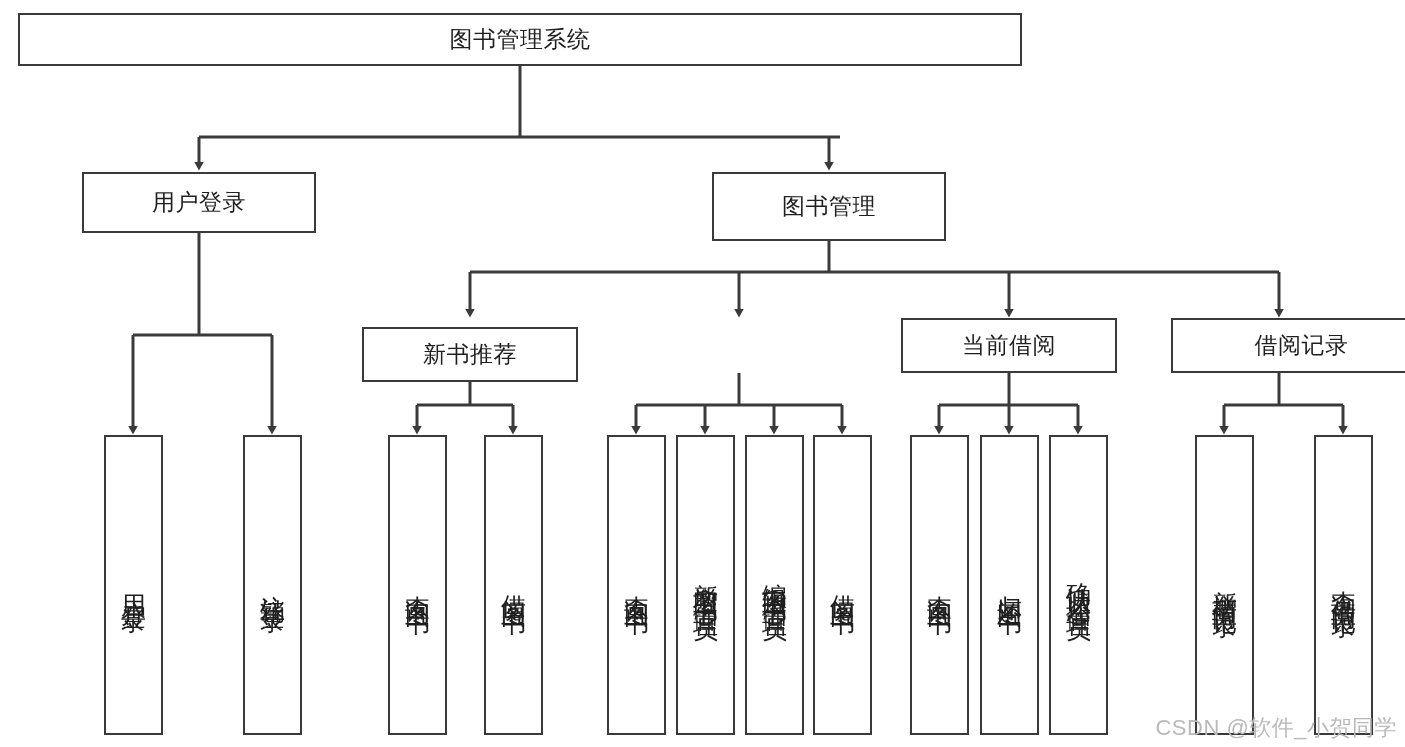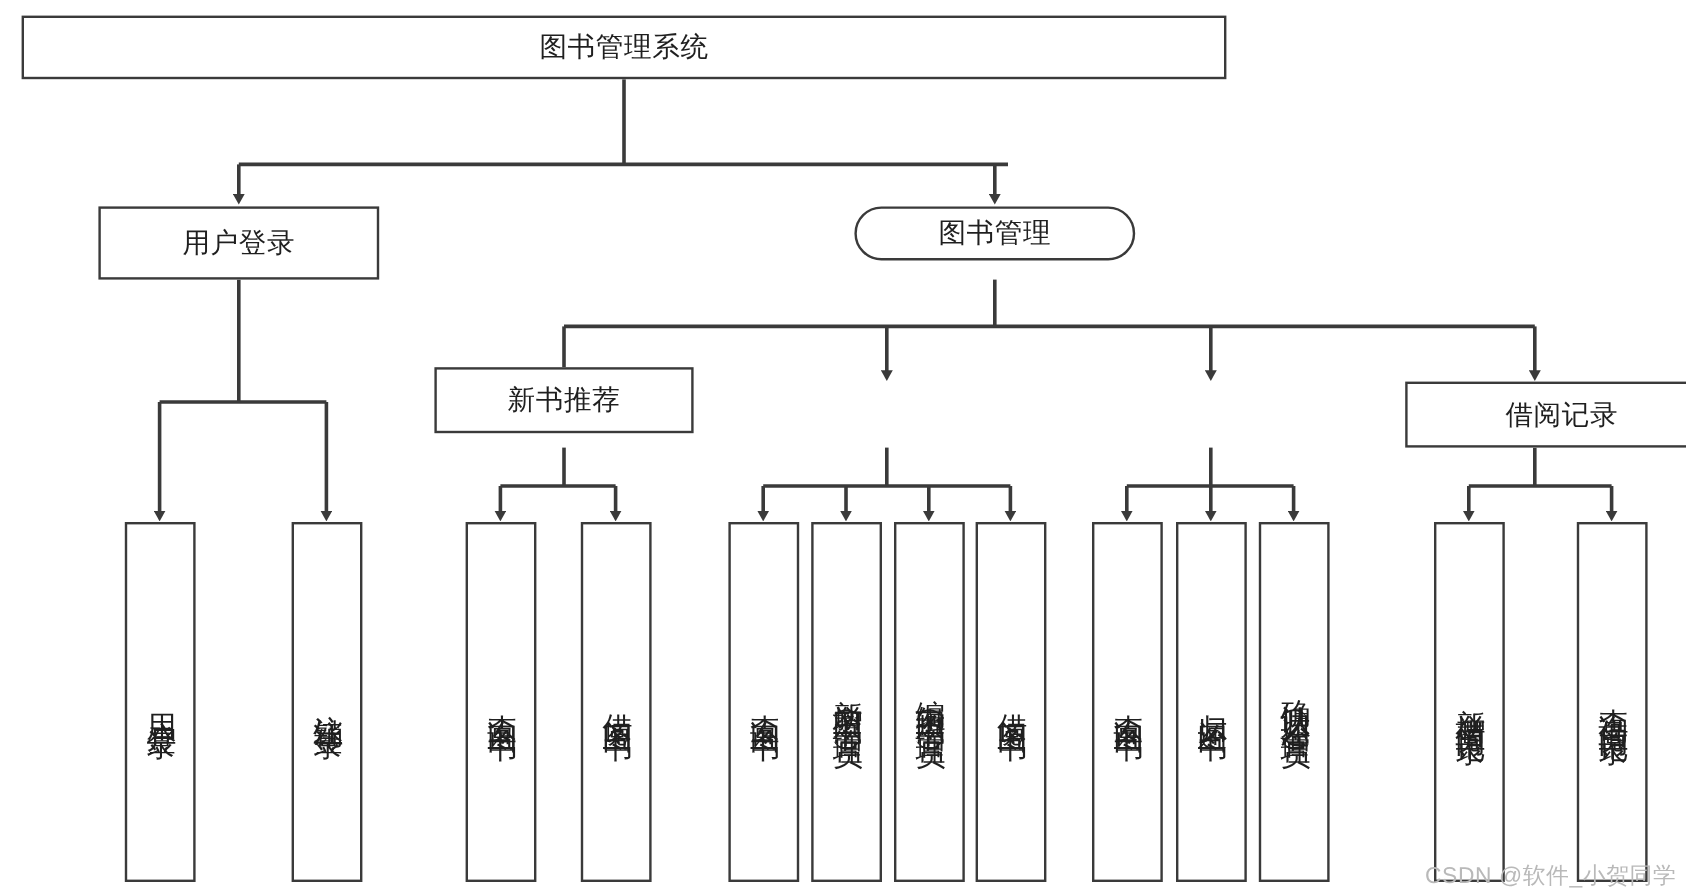--- a/index.html
+++ b/index.html
@@ -54,21 +54,21 @@
     font-size: 25px;
     line-height: 1.0;
     letter-spacing: 5px;
     white-space: nowrap;
     text-align: center;
   }
   .watermark {
     position: absolute;
     right: 8px;
     bottom: 4px;
-    font-size: 19px;
+    font-size: 22px;
     color: #b9b9b9;
     white-space: nowrap;
     letter-spacing: 0.5px;
   }
 </style>
 </head>
 <body>
 
 <div id="page">
 
@@ -122,26 +122,29 @@
     </g>
   </svg>
 
   <div class="node root horizontal" style="left:18px; top:13px; width:1004px; height:53px;">
     <span class="node-label">图书管理系统</span>
   </div>
 
   <div class="node horizontal" style="left:82px; top:172px; width:234px; height:61px;">
     <span class="node-label">用户登录</span>
   </div>
-  <div class="node horizontal" style="left:712px; top:172px; width:234px; height:45px;border-radius:24px;">
+  <div class="node horizontal" style="left:712px; top:172px; width:234px; height:69px;">
     <span class="node-label">图书管理</span>
   </div>
 
-  <div class="node horizontal" style="left:362px; top:306px; width:216px; height:55px;">
+  <div class="node horizontal" style="left:362px; top:327px; width:216px; height:55px;">
     <span class="node-label">新书推荐</span>
+  </div>
+  <div class="node horizontal" style="left:901px; top:318px; width:216px; height:55px;">
+    <span class="node-label">当前借阅</span>
   </div>
   <div class="node horizontal" style="left:1171px; top:318px; width:261px; height:55px;">
     <span class="node-label">借阅记录</span>
   </div>
 
   <div class="node vertical" style="left:104px; top:435px; width:59px; height:300px;">
     <span class="node-label">用户登录</span>
   </div>
   <div class="node vertical" style="left:243px; top:435px; width:59px; height:300px;">
     <span class="node-label">注销登录</span>

